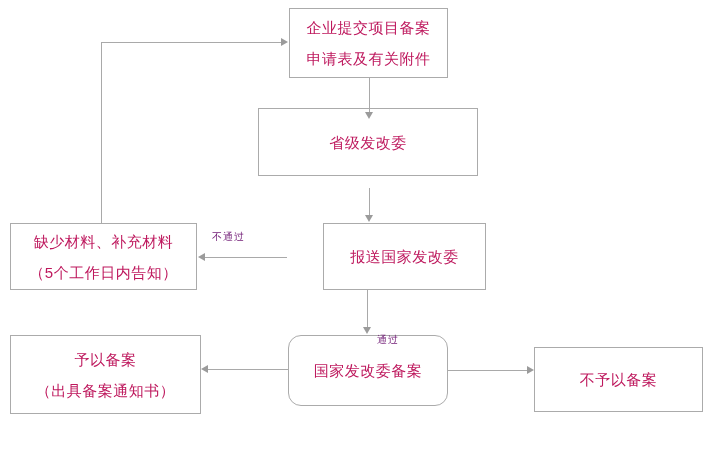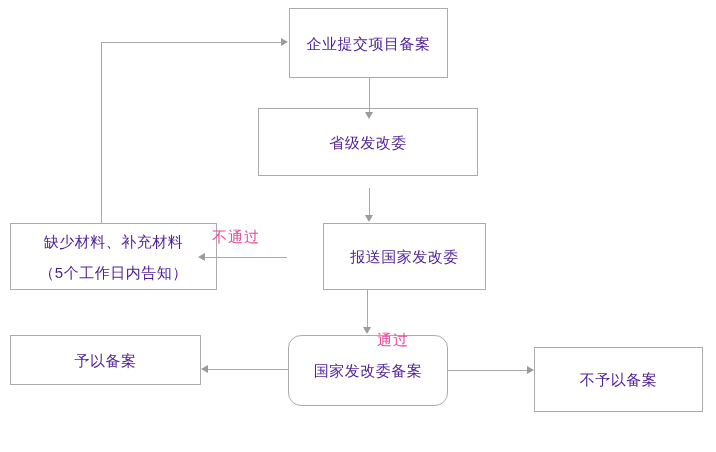--- a/index.html
+++ b/index.html
@@ -11,21 +11,21 @@
     position: relative;
     width: 716px;
     height: 452px;
     background: #ffffff;
     overflow: hidden;
   }
   .node {
     position: absolute;
     border: 1px solid #ababab;
     background: #ffffff;
-    color: #4c1d95;
+    color: #be185d;
     font-size: 15px;
     display: flex;
     flex-direction: column;
     align-items: center;
     justify-content: center;
     text-align: center;
   }
   .node-line {
     line-height: 31px;
     white-space: nowrap;
@@ -40,55 +40,57 @@
   .arrow {
     position: absolute;
     width: 0;
     height: 0;
   }
   .arrow.down  { border-left: 4px solid transparent; border-right: 4px solid transparent; border-top: 7px solid #9b9b9b; }
   .arrow.left  { border-top: 4px solid transparent; border-bottom: 4px solid transparent; border-right: 7px solid #9b9b9b; }
   .arrow.right { border-top: 4px solid transparent; border-bottom: 4px solid transparent; border-left: 7px solid #9b9b9b; }
   .edge-label {
     position: absolute;
-    color: #ec4899;
-    font-size: 15px;
+    color: #701a75;
+    font-size: 10px;
     line-height: 19px;
     white-space: nowrap;
     letter-spacing: 1px;
   }
 </style>
 </head>
 <body>
 
 <div class="canvas">
 
   <div class="node" style="left:289px; top:8px; width:159px; height:70px;">
     <div class="node-line">企业提交项目备案</div>
+    <div class="node-line">申请表及有关附件</div>
   </div>
 
   <div class="node" style="left:258px; top:108px; width:220px; height:68px;">
     <div class="node-line">省级发改委</div>
   </div>
 
   <div class="node" style="left:287px; top:223px; width:163px; height:67px;margin-left:36px;">
     <div class="node-line">报送国家发改委</div>
   </div>
 
-  <div class="node" style="left:10px; top:223px; width:207px; height:67px;">
+  <div class="node" style="left:10px; top:223px; width:187px; height:67px;">
     <div class="node-line">缺少材料、补充材料</div>
     <div class="node-line">（5个工作日内告知）</div>
   </div>
 
   <div class="node" style="left:288px; top:335px; width:160px; height:71px;border-radius:13px;">
     <div class="node-line">国家发改委备案</div>
   </div>
 
-  <div class="node" style="left:10px; top:335px; width:191px; height:50px;">
+  <div class="node" style="left:10px; top:335px; width:191px; height:79px;">
     <div class="node-line">予以备案</div>
+    <div class="node-line">（出具备案通知书）</div>
   </div>
 
   <div class="node" style="left:534px; top:347px; width:169px; height:65px;">
     <div class="node-line">不予以备案</div>
   </div>
 
   <div class="edge v" style="left:369px; top:78px; height:35px;"></div>
   <div class="arrow down" style="left:365px; top:112px;"></div>
 
   <div class="edge v" style="left:369px; top:188px; height:27px;"></div>

